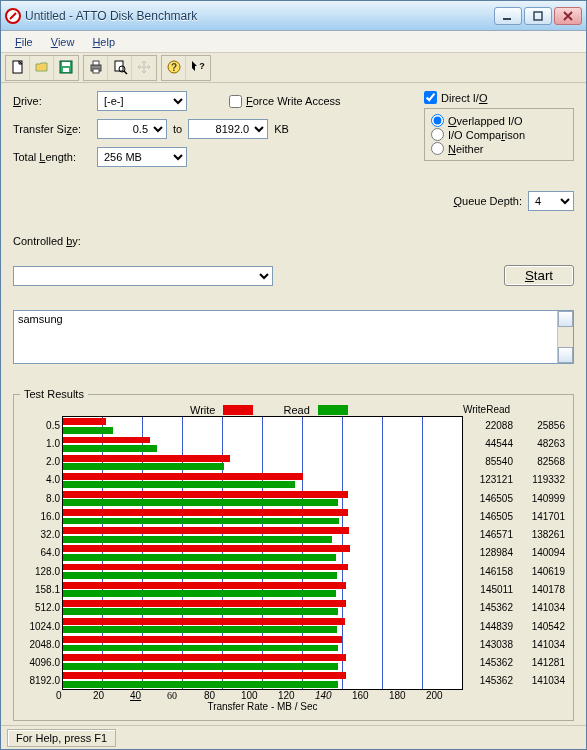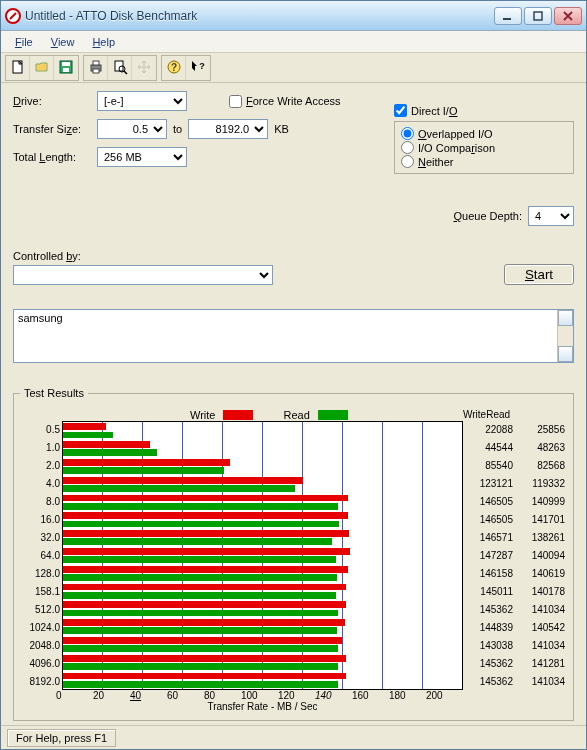--- a/index.html
+++ b/index.html
@@ -172,21 +172,21 @@
           <select class="sel" style="width:70px;text-align:right"><option>0.5</option></select>
           <span>to</span>
           <select class="sel" style="width:80px;text-align:right"><option>8192.0</option></select>
           <span>KB</span>
         </div>
         <div class="row">
           <label class="l">Total <u class="mn">L</u>ength:</label>
           <select class="sel" style="width:90px"><option>256 MB</option></select>
         </div>
       </div>
-      <div style="width:180px; display:flex; flex-direction:column; gap:4px;margin-top:13px;">
+      <div style="width:150px; display:flex; flex-direction:column; gap:4px;">
         <label class="chk">
             <input type="checkbox" checked="" style=""> 
             <span>Direct I/<u class="mn">O</u></span>
           </label>
         <fieldset class="radios">
           <label>
               <input type="radio" name="m" checked="" style=""> 
               <span><u class="mn">O</u>verlapped I/O</span>
             </label>
           <label>
@@ -194,45 +194,45 @@
               <span>I/O Compa<u class="mn">r</u>ison</span>
             </label>
           <label>
               <input type="radio" name="m" style=""> 
               <span><u class="mn">N</u>either</span>
             </label>
         </fieldset>
       </div>
     </div>
 
-    <div class="row" style="justify-content:flex-end;margin-top:8px;">
+    <div class="row" style="justify-content:flex-end;">
       <label><u class="mn">Q</u>ueue Depth:</label>
       <select class="sel" style="width:46px"><option>4</option></select>
     </div>
 
     <div>
       <label>Controlled <u class="mn">b</u>y:</label>
-      <div class="row" style="margin-top:2px;align-items:center;">
+      <div class="row" style="margin-top:18px;align-items:center;">
         <select class="sel" style="width:260px"></select>
         <div style="flex:1"></div>
         <button class="btn"><u class="mn">S</u>tart</button>
       </div>
     </div>
 
     <div class="textarea" style="height:54px;">
       <div style="padding:2px 4px">samsung</div>
       <div class="scroll">
         <div class="sbtn"></div>
         <div class="sbtn"></div>
       </div>
     </div>
 
     <fieldset class="results">
       <legend>Test Results</legend>
-      <div style="display:flex;margin-top:6px;">
+      <div style="display:flex;">
         <div class="legend-row" style="flex:1">
           <span>Write</span>
           <span class="sw red"></span>
           <span style="width:14px"></span>
           <span>Read</span>
           <span class="sw green"></span>
         </div>
         <div class="vals vh" style="flex-direction:row;width:104px">
           <div>Write</div>
           <div>Read</div>
@@ -360,21 +360,21 @@
               </div>
               <div class="vr">
                 <div>146505</div>
                 <div>141701</div>
               </div>
               <div class="vr">
                 <div>146571</div>
                 <div>138261</div>
               </div>
               <div class="vr">
-                <div>147287</div>
+                <div>128984</div>
                 <div>140094</div>
               </div>
               <div class="vr">
                 <div>146158</div>
                 <div>140619</div>
               </div>
               <div class="vr">
                 <div>145011</div>
                 <div>140178</div>
               </div>
@@ -401,21 +401,21 @@
             </div>
         </div>
       </div>
       <div style="display:flex">
         <div style="width:42px"></div>
         <div style="flex:1;position:relative;height:28px">
           <div id="xticks" style="display:flex;font-size:10px;margin-left:-6px">
               <div style="flex: 1 1 0%;">0</div>
               <div style="flex: 1 1 0%;">20</div>
               <div style="flex: 1 1 0%; text-decoration: underline;">40</div>
-              <div style="flex: 1 1 0%;">60</div>
+              <div style="flex: 1 1 0%; font-family: Liberation Serif, serif;">60</div>
               <div style="flex: 1 1 0%;">80</div>
               <div style="flex: 1 1 0%;">100</div>
               <div style="flex: 1 1 0%;">120</div>
               <div style="flex: 1 1 0%; font-style: italic;">140</div>
               <div style="flex: 1 1 0%;">160</div>
               <div style="flex: 1 1 0%;">180</div>
               <div style="flex: 1 1 0%;">200</div>
             </div>
           <div style="text-align:center;font-size:10px">Transfer Rate - MB / Sec</div>
         </div>

